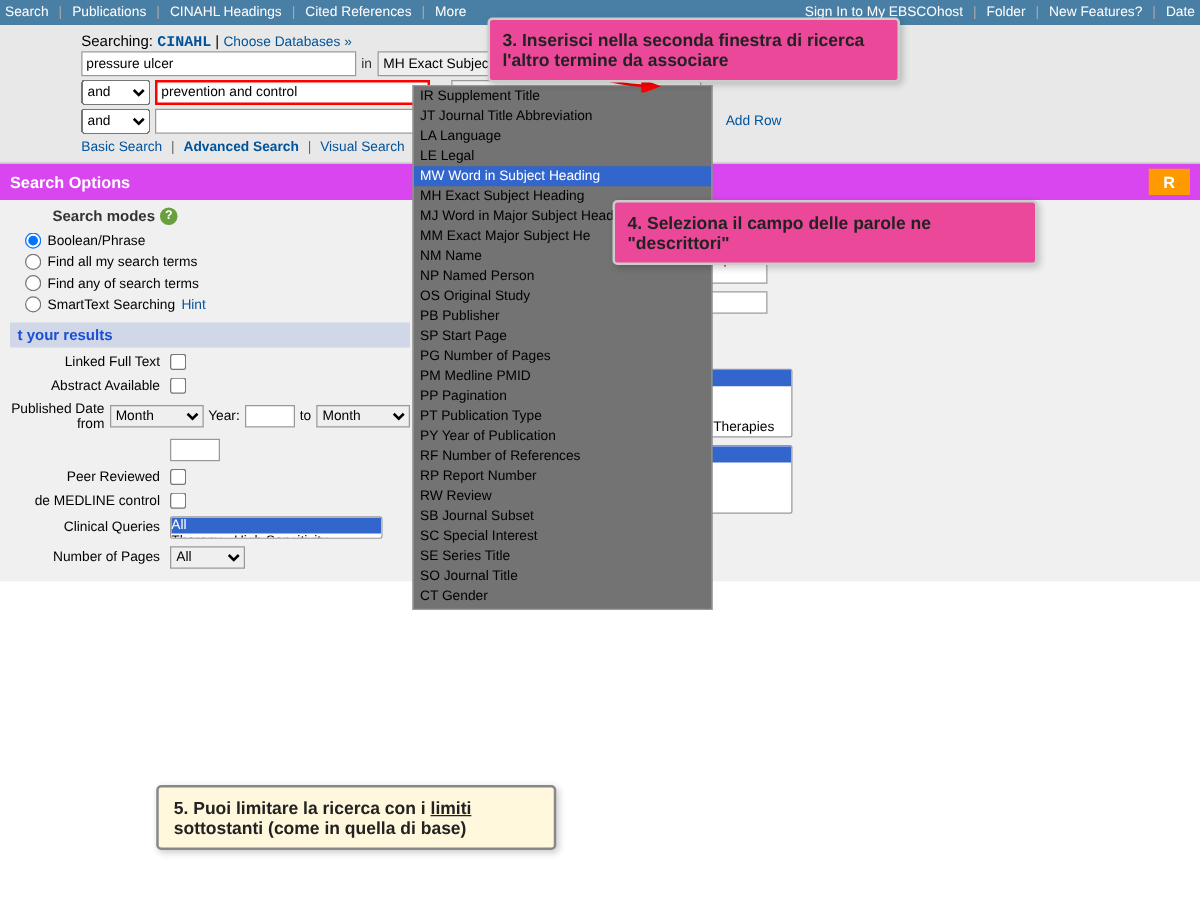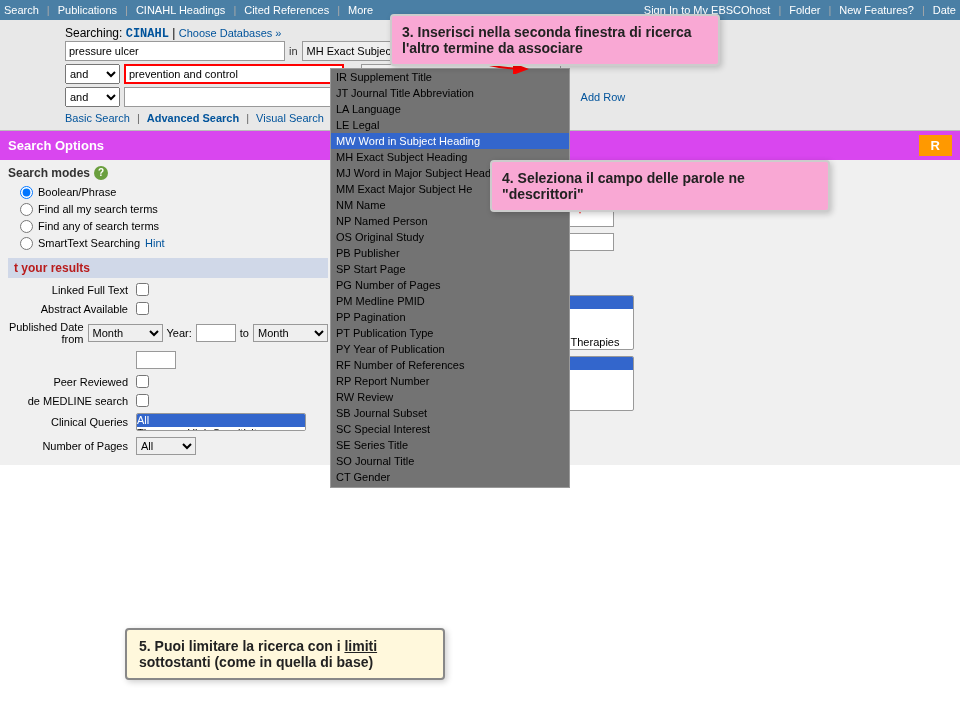--- a/index.html
+++ b/index.html
@@ -98,37 +98,38 @@
 
     
     .section-title {
       font-size: 12px;
       font-weight: bold;
       color: #333;
       display: flex;
       align-items: center;
       gap: 4px;
       margin-bottom: 6px;
+      margin-left: 34px;
     }
     .help-icon {
       display: inline-block;
       width: 14px;
       height: 14px;
       background: #6a9f3e;
       color: #fff;
       font-size: 10px;
       font-weight: bold;
       border-radius: 50%;
       text-align: center;
       line-height: 14px;
       cursor: pointer;
     }
 
     .radio-group { display: flex; flex-direction: column; gap: 4px; margin-bottom: 8px; }
-    .radio-item { display: flex; align-items: flex-start; gap: 5px; font-size: 11px; padding-left: 12px; }
+    .radio-item { display: flex; align-items: center; gap: 5px; font-size: 11px; padding-left: 12px; }
     .radio-item input[type=radio] { cursor: pointer; }
     .radio-item .hint-link { color: #00539b; text-decoration: none; font-size: 11px; }
 
     .limit-row {
       display: flex;
       align-items: center;
       gap: 8px;
       margin-bottom: 6px;
       font-size: 11px;
     }
@@ -209,21 +210,21 @@
       padding: 2px 5px;
       font-size: 11px;
       cursor: pointer;
       white-space: nowrap;
     }
     .dropdown-overlay .dd-item.selected { background: #3366cc; color: #fff; }
 
     
     .callout {
       position: absolute;
-      background: #f9a8d4;
+      background: #ec4899;
       border: 2px solid #ccc;
       border-radius: 4px;
       padding: 8px 10px;
       font-size: 14px;
       font-weight: bold;
       color: #222;
       z-index: 200;
       box-shadow: 2px 2px 6px rgba(0,0,0,0.2);
     }
     .callout3 {
@@ -389,21 +390,21 @@
         <input type="radio" name="searchmode" style="">
         <span>Find any of search terms</span>
       </div>
       <div class="radio-item">
         <input type="radio" name="searchmode" style="">
         <span>SmartText Searching</span>
         <a class="hint-link">Hint</a>
       </div>
     </div>
 
-    <div style="background:#d0d8e8;padding:3px 6px;font-weight:bold;font-size:12px;color:#b91c1c;margin-bottom:5px;">t your results</div>
+    <div style="background:#d0d8e8;padding:3px 6px;font-weight:bold;font-size:12px;color:#1d4ed8;margin-bottom:5px;">t your results</div>
 
     <div class="limit-row">
       <span class="limit-label">Linked Full Text</span>
       <input type="checkbox" style="">
     </div>
 
     <div class="limit-row">
       <span class="limit-label">Abstract Available</span>
       <input type="checkbox" style="">
     </div>
@@ -432,21 +433,21 @@
     <div style="display:flex;align-items:center;gap:4px;margin-bottom:6px;font-size:11px;padding-left:128px;">
       <input type="text" style="width: 40px; height: 18px; font-size: 11px; border: 1px solid rgb(153, 153, 153); padding: 1px 3px;">
     </div>
 
     <div class="limit-row">
       <span class="limit-label">Peer Reviewed</span>
       <input type="checkbox" style="">
     </div>
 
     <div class="limit-row">
-      <span class="limit-label">de MEDLINE search</span>
+      <span class="limit-label">de MEDLINE control</span>
       <input type="checkbox" style="">
     </div>
 
     <div class="limit-row">
       <span class="limit-label">Clinical Queries</span>
       <select multiple="" size="4" style="width:170px;font-size:11px;border:1px solid #999;">
         <option selected="" style="background:#3366cc;color:#fff;">All</option>
         <option>Therapy - High Sensitivity</option>
         <option>Therapy - High Specificity</option>
         <option>Therapy - Best Balance</option>

